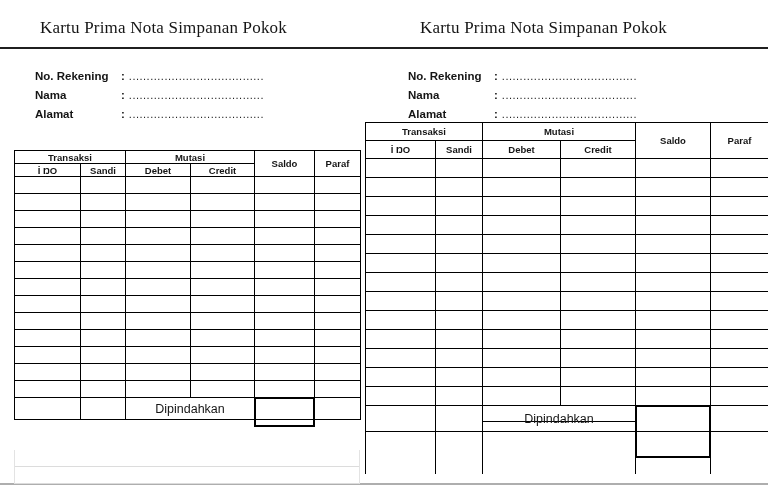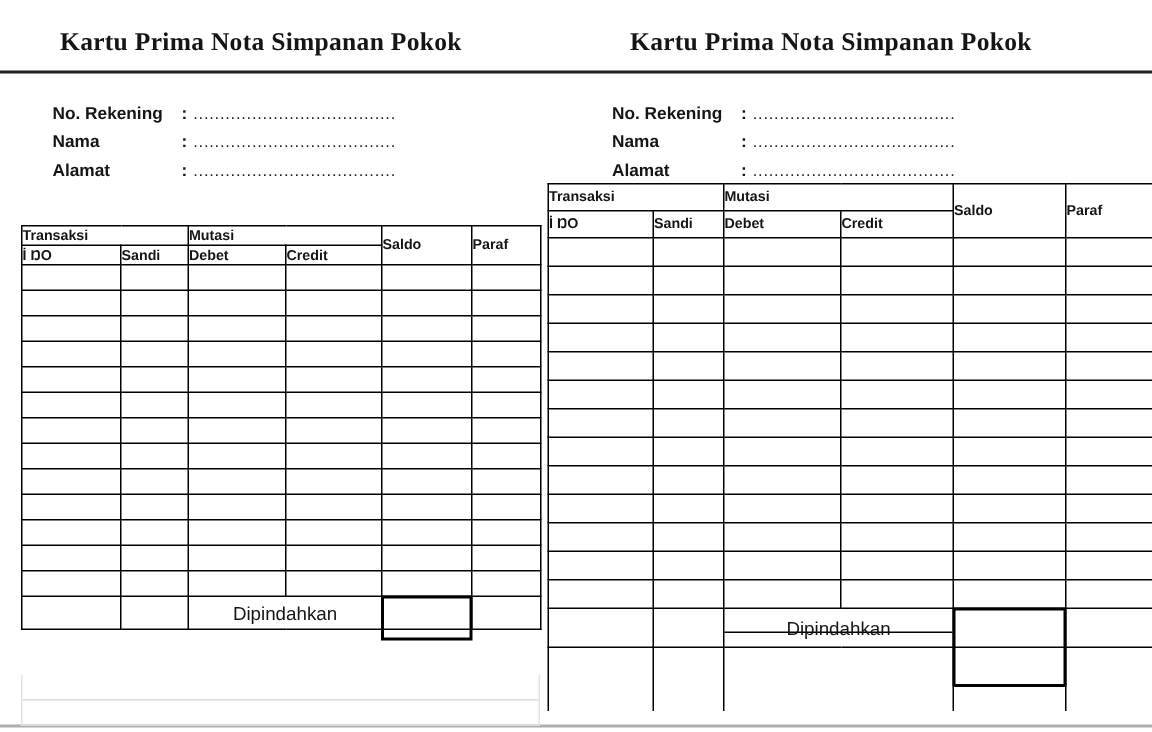--- a/index.html
+++ b/index.html
@@ -9,42 +9,42 @@
     width:768px; height:488px;
     overflow:hidden;
     font-family:"Liberation Sans", sans-serif;
     color:#151515;
   }
   .abs { position:absolute; }
 
   
   .card-title {
     font-family:"Liberation Serif", serif;
-    font-weight:bold;
+    font-weight:normal;
     font-size:17px;
     letter-spacing:.2px;
     white-space:nowrap;
   }
   .title-left  { left:40px;  top:18px; }
   .title-right { left:420px; top:18px; }
   .top-rule { left:0; right:0; top:47px; border-top:2px solid #1f1f1f; }
 
   
   .fields { width:320px; }
   .fields-left  { left:35px;  top:70px; }
   .fields-right { left:408px; top:70px; }
   .frow { display:flex; align-items:flex-start; height:19px; font-size:11.5px; white-space:nowrap; }
   .flabel { font-weight:bold; width:86px; }
   .fcolon { font-weight:bold; margin-right:4px; }
   .fdots  { font-size:11px; letter-spacing:.5px; color:#222; }
 
   
   table { border-collapse:collapse; table-layout:fixed; background:transparent; }
   th, td { border:1px solid #000; padding:0; overflow:visible; }
-  th { font-size:9.5px; font-weight:bold; text-align:left; }
+  th { font-size:9.5px; font-weight:bold; text-align:center; }
   td { font-size:11px; }
 
   .t-left  { left:14px;  top:150px; width:346px; }
   .t-right { left:365px; top:122px; width:403px; }
 
   .t-left  thead tr { height:13px; }
   .t-right thead tr { height:18px; }
   .t-left  tbody td { height:17px; }
   .t-right tbody td { height:19px; }
 

